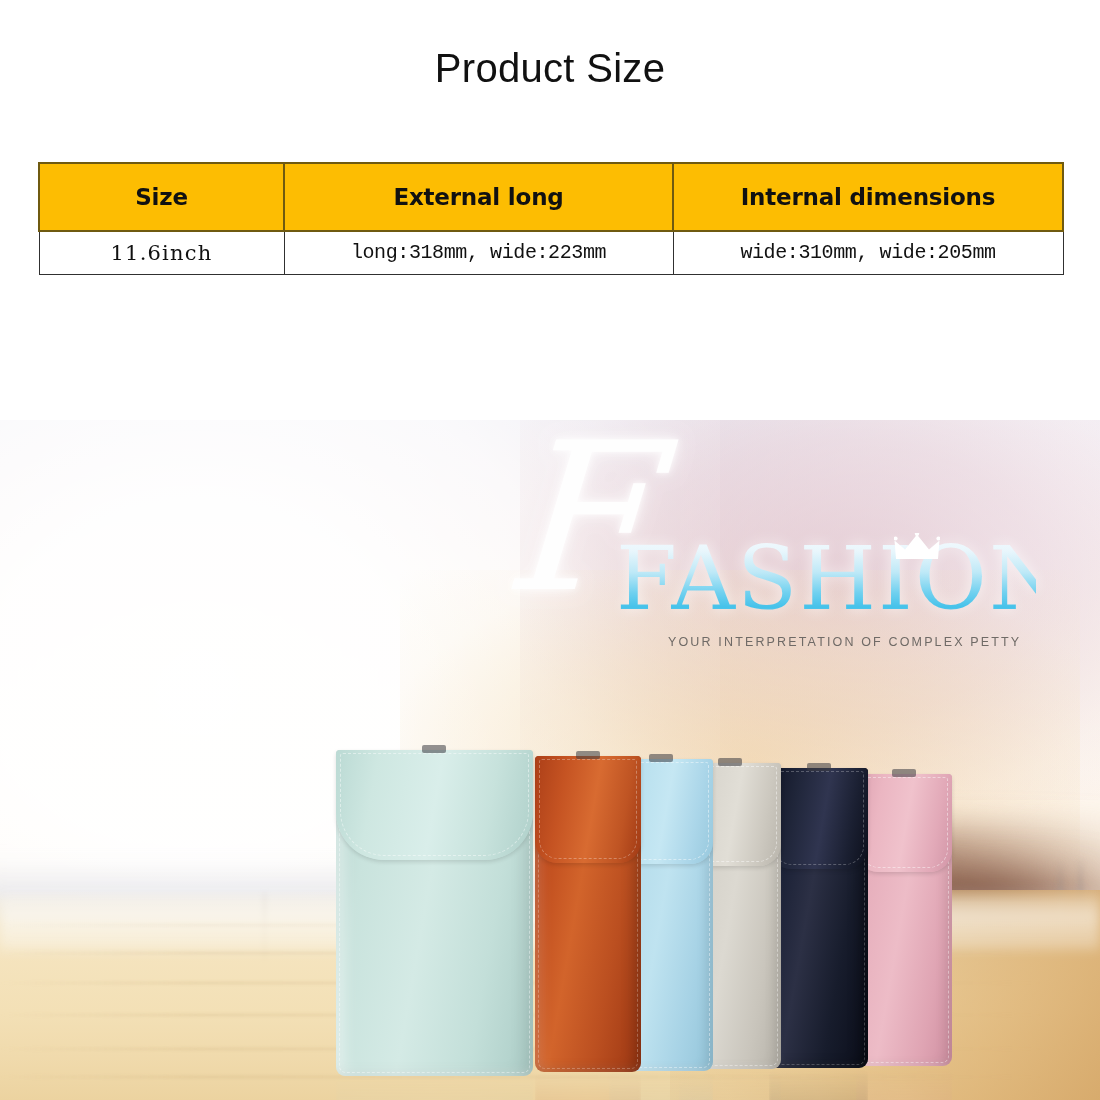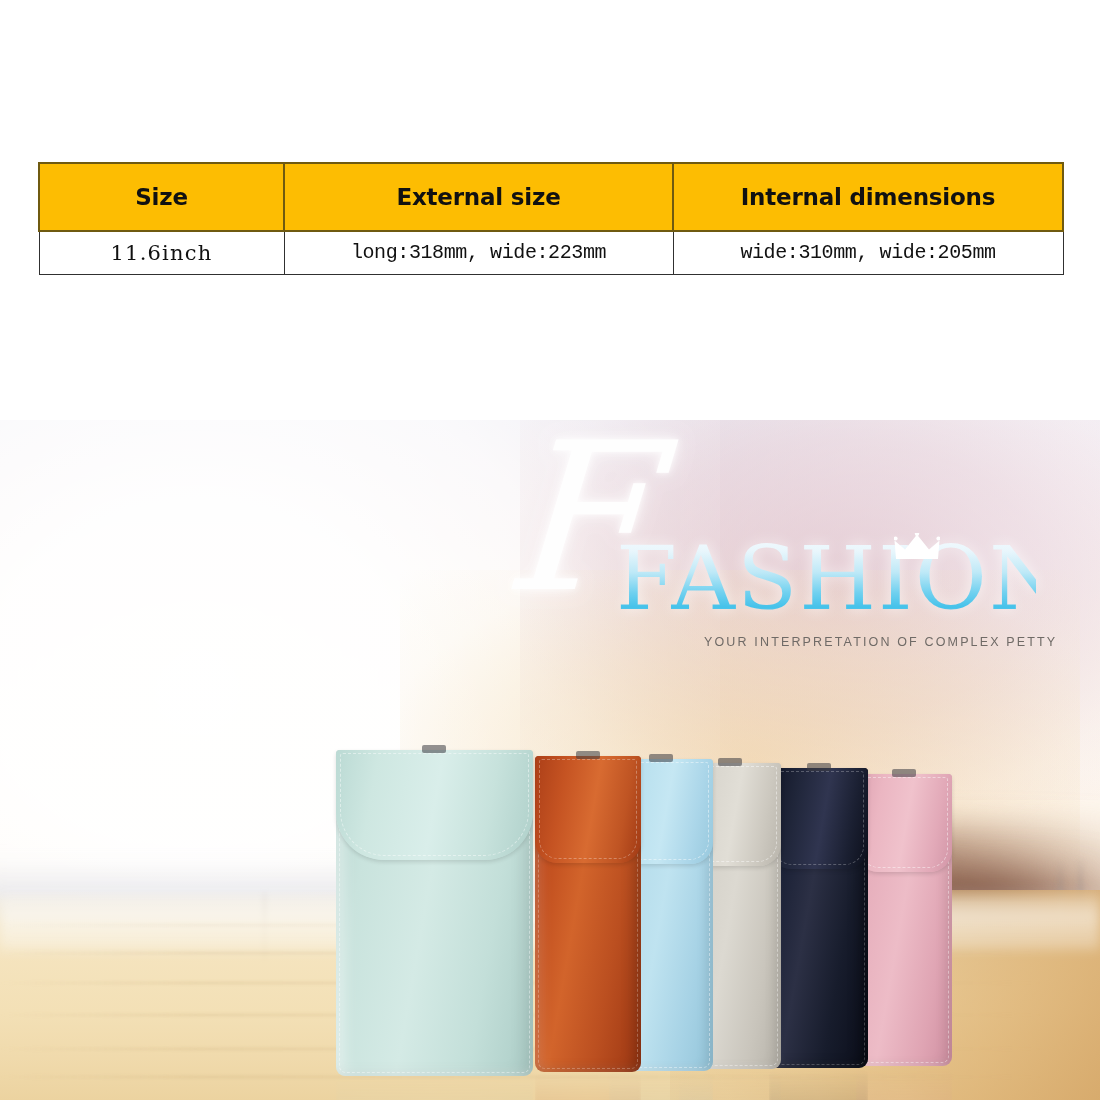--- a/index.html
+++ b/index.html
@@ -275,21 +275,20 @@
     width:46px; height:27px;
   }
   .tagline{
     position:absolute;
     left:168px; top:205px;
     font-family:"Liberation Sans", sans-serif;
     font-size:12.5px;
     letter-spacing:2.15px;
     color:#6f6a66;
     white-space:nowrap;
-    margin-left:36px;
   }
 
   
   .bags{ position:absolute; left:0; top:0; width:1100px; height:680px; }
   .bag{
     position:absolute;
     border-radius:5px 5px 8px 8px;
     overflow:visible;
   }
   .bag .body{
@@ -329,31 +328,34 @@
     -webkit-mask-image:linear-gradient(180deg, rgba(0,0,0,0.85) 0%, rgba(0,0,0,0.28) 45%, rgba(0,0,0,0) 100%);
     mask-image:linear-gradient(180deg, rgba(0,0,0,0.85) 0%, rgba(0,0,0,0.28) 45%, rgba(0,0,0,0) 100%);
   }
   .bag .refl .r-in{ position:absolute; inset:0; border-radius:6px; }
 </style>
 </head>
 <body>
 
 <div class="page">
 
+  <div class="title-wrap">
+    <div class="page-title">Product Size</div>
+  </div>
 
   <table class="size-table">
     <colgroup>
         <col class="c1">
         <col class="c2">
         <col class="c3">
       </colgroup>
     <thead>
       <tr>
         <th>Size</th>
-        <th>External size</th>
+        <th>External long</th>
         <th>Internal dimensions</th>
       </tr>
     </thead>
     <tbody>
       <tr>
         <td class="size-cell">11.6inch</td>
         <td>long:318mm, wide:223mm</td>
         <td>wide:310mm, wide:205mm</td>
       </tr>
     </tbody>

